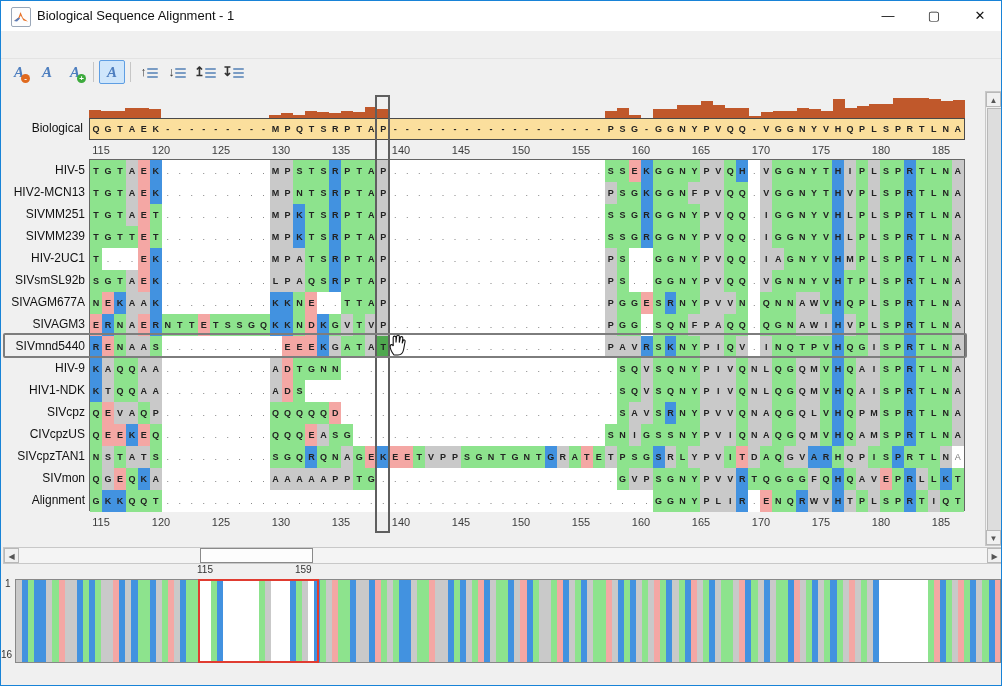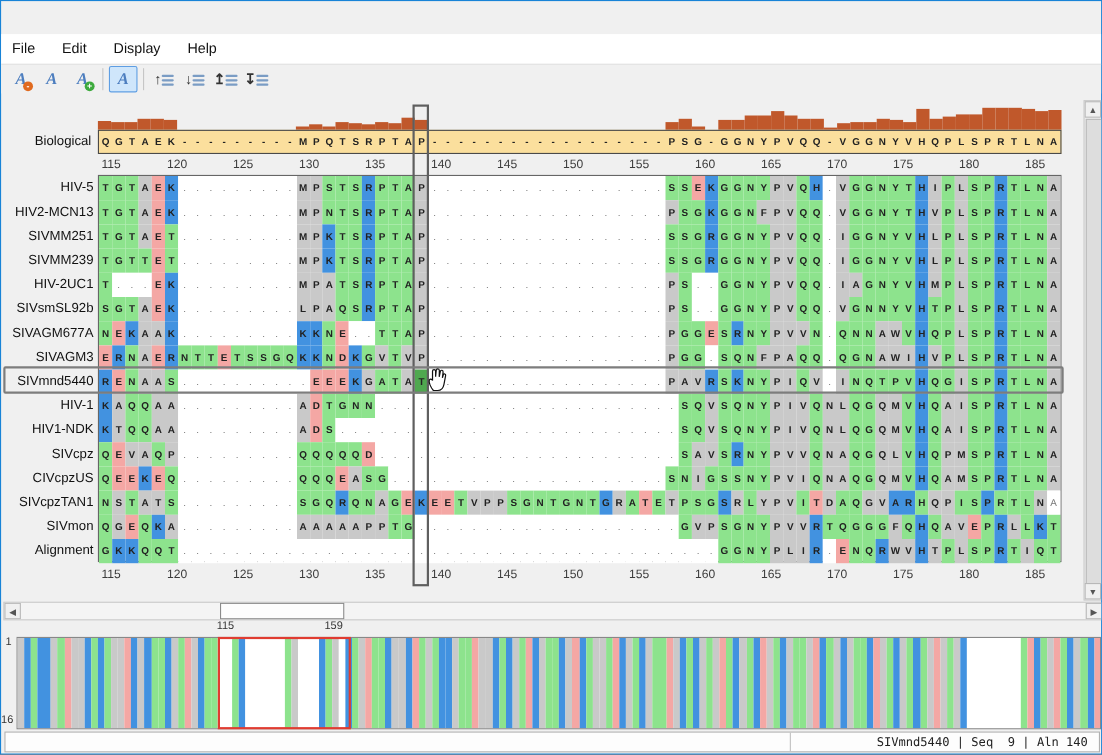--- a/index.html
+++ b/index.html
@@ -79,27 +79,31 @@
   .status-field{position:absolute;right:0;top:0;height:17px;line-height:17px;width:270px;
        border-left:1px solid #c0c0c0;text-align:right;padding-right:10px;
        font-family:"DejaVu Sans Mono",monospace;font-size:11px;color:#222;white-space:pre;}
   .hand{position:absolute;left:384px;top:330px;width:24px;height:26px;pointer-events:none;}
 </style>
 </head>
 <body>
 
 <div id="app">
 
+  <div class="titlebar">
+    <svg class="appicon" viewBox="0 0 18 18">
+      <path d="M2 13 L6.5 9.5 L8.5 4 L11 10 L16 13.5 L11.5 12.5 L8.7 7.5 L6.8 11.5 Z" fill="#e8742c"></path>
+      <path d="M2 13 L6.5 9.5 L8 10.6 L5 13.4 Z" fill="#5a7cb8"></path>
+    </svg>
+    <span class="title">Biological Sequence Alignment - 1</span>
+    <span class="winbtn wb-min">—</span>
+    <span class="winbtn wb-max">▢</span>
+    <span class="winbtn wb-close">✕</span>
+  </div>
 
-  <div class="menubar">
-    <span class="menu-item">File</span>
-    <span class="menu-item">Edit</span>
-    <span class="menu-item">Display</span>
-    <span class="menu-item">Help</span>
-  </div>
 
   <div class="toolbar" id="toolbar">
       <div class="tbtn">
         <span class="fontA">A</span>
         <span class="badge minus">-</span>
       </div>
       <div class="tbtn">
         <span class="fontA">A</span>
       </div>
       <div class="tbtn">
@@ -316,21 +320,21 @@
   <div class="rowlabels" id="rowlabels">
       <div class="rowlabel">HIV-5</div>
       <div class="rowlabel">HIV2-MCN13</div>
       <div class="rowlabel">SIVMM251</div>
       <div class="rowlabel">SIVMM239</div>
       <div class="rowlabel">HIV-2UC1</div>
       <div class="rowlabel">SIVsmSL92b</div>
       <div class="rowlabel">SIVAGM677A</div>
       <div class="rowlabel">SIVAGM3</div>
       <div class="rowlabel">SIVmnd5440</div>
-      <div class="rowlabel">HIV-1</div>
+      <div class="rowlabel">HIV-9</div>
       <div class="rowlabel">HIV1-NDK</div>
       <div class="rowlabel">SIVcpz</div>
       <div class="rowlabel">CIVcpzUS</div>
       <div class="rowlabel">SIVcpzTAN1</div>
       <div class="rowlabel">SIVmon</div>
       <div class="rowlabel">Alignment</div>
     </div>
   <div class="grid" id="grid">
       <div class="seqrow">
         <span class="cell" style="background: rgb(141, 227, 141);">T</span>
@@ -1716,17 +1720,14 @@
       <div class="ov-stripe" style="background: rgb(244, 167, 164);"></div>
       <div class="ov-stripe" style="background: rgb(141, 227, 141);"></div>
       <div class="ov-stripe" style="background: rgb(66, 146, 224);"></div>
       <div class="ov-stripe" style="background: rgb(201, 201, 201);"></div>
       <div class="ov-stripe" style="background: rgb(141, 227, 141);"></div>
       <div class="ov-stripe" style="background: rgb(66, 146, 224);"></div>
       <div class="ov-stripe" style="background: rgb(244, 167, 164);"></div>
     </div>
   <div class="ov-box" id="ovbox" style="left: 196.593px; width: 121.728px;"></div>
 
-  <div class="statusbar">
-    <div class="status-field">SIVmnd5440 | Seq  9 | Aln 140</div>
-  </div>
 
 </div>
 
 </body></html>

